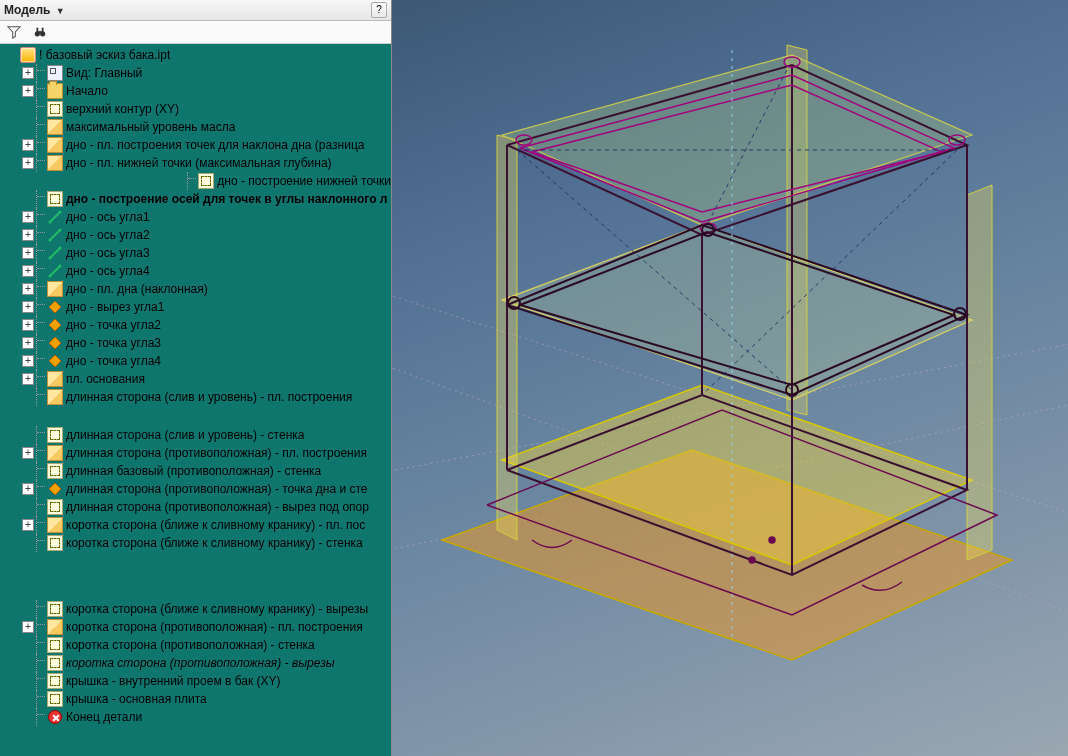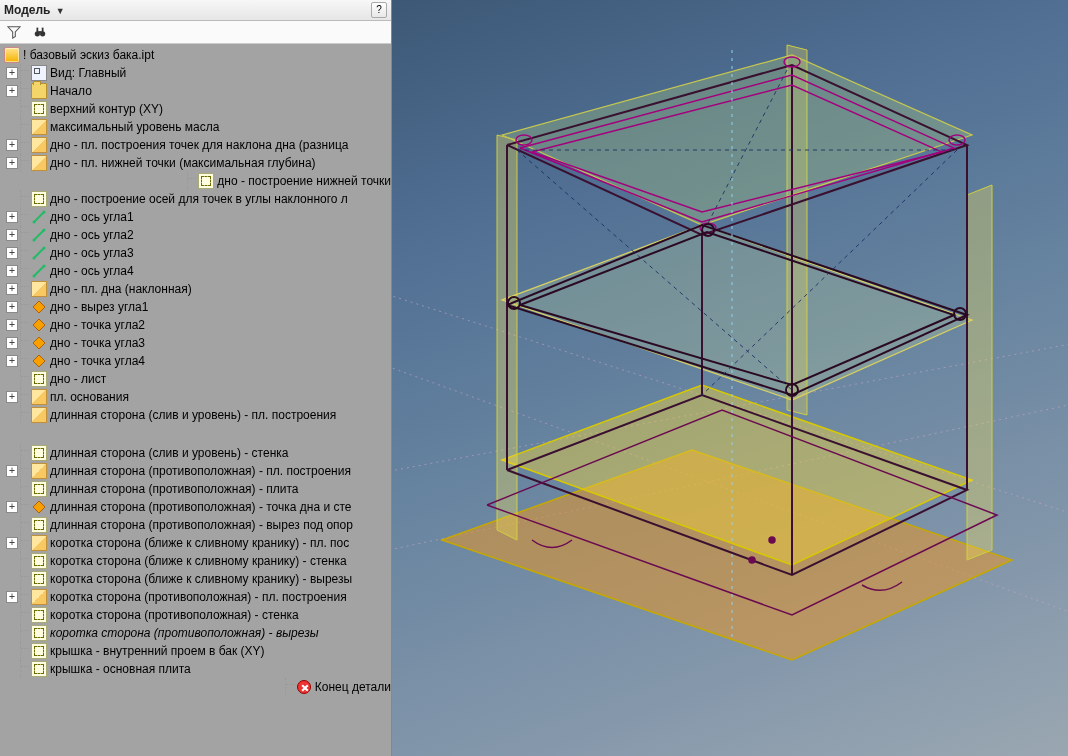--- a/index.html
+++ b/index.html
@@ -10,21 +10,21 @@
 .panel { width: 392px; height: 100%; background: #fdfdfd; border-right: 1px solid #888; display: flex; flex-direction: column; }
 .panel-header { background: linear-gradient(#f7f7f7,#e6e6e6); border-bottom: 1px solid #bbb; display: flex; align-items: center; padding: 2px 4px; gap: 4px; }
 .panel-header .title { flex: 1; font-weight: 600; color: #222; }
 .panel-header .dropdown-arrow { color: #333; font-size: 9px; padding-left: 2px; }
 .panel-header .help-btn { background: linear-gradient(#fff,#e8e8e8); border: 1px solid #aaa; border-radius: 2px; width: 16px; height: 16px; font-size: 10px; text-align: center; line-height: 14px; cursor: pointer; }
 
 .toolbar { display: flex; gap: 10px; padding: 3px 6px; border-bottom: 1px solid #ccc; background: #fafafa; align-items:center;}
 .toolbar .tb-icon { width: 16px; height: 16px; display:flex; align-items:center; justify-content:center; cursor:pointer;}
 .toolbar .funnel svg, .toolbar .binoc svg { width:14px; height:14px; }
 
-.tree { flex: 1; overflow: hidden; padding: 2px 0 2px 2px; background: #a3a3a3; }
+.tree { flex: 1; overflow: hidden; padding: 2px 0 2px 18px; background: #0f766e; }
 .tree-row { display: flex; align-items: center; height: 18px; white-space: nowrap; cursor: default; }
 .exp { width: 12px; height: 12px; border: 1px solid #8a8a8a; display: inline-flex; align-items:center; justify-content:center; margin-right: 2px; font-size: 10px; line-height: 10px; color:#444; background:#fff; cursor:pointer; font-family: monospace;}
 .exp.none { border: none; background: transparent; }
 .conn { display:inline-block; height:18px; border-left: 1px dotted #999; }
 .conn.tee::after { content:""; display:inline-block; width:8px; border-top:1px dotted #999; vertical-align: middle; position:relative; top:-1px;}
 .ticon { width:16px; height:16px; display:inline-flex; align-items:center; justify-content:center; margin-right: 3px; }
 .lbl { color:#000; }
 
 
 .ic-part { background: linear-gradient(#ffe38a,#f5b300); border:1px solid #c88; border-radius:2px; box-shadow: inset 0 0 0 1px rgba(255,255,255,.5);}
@@ -120,21 +120,21 @@
             <span class="conn tee" style="margin-right:2px;"></span>
             <span class="ticon ic-plane"></span>
             <span class="lbl">дно - пл. нижней точки (максимальная глубина)</span>
           </div>
           <div class="tree-row" style="padding-left: 4px; justify-content: flex-end;">
             <span class="exp none"></span>
             <span class="conn tee" style="margin-right:2px;"></span>
             <span class="ticon ic-sketch"></span>
             <span class="lbl">дно - построение нижней точки</span>
           </div>
-          <div class="tree-row" style="padding-left: 4px;">
+          <div class="tree-row" style="padding-left: 4px; font-weight: bold;">
             <span class="exp none"></span>
             <span class="conn tee" style="margin-right:2px;"></span>
             <span class="ticon ic-sketch"></span>
             <span class="lbl">дно - построение осей для точек в углы наклонного л</span>
           </div>
           <div class="tree-row" style="padding-left: 4px;">
             <span class="exp">+</span>
             <span class="conn tee" style="margin-right:2px;"></span>
             <span class="ticon ic-axis">
               <svg viewBox="0 0 14 14">
@@ -221,26 +221,20 @@
             <span class="exp">+</span>
             <span class="conn tee" style="margin-right:2px;"></span>
             <span class="ticon ic-point">
               <svg viewBox="0 0 14 14">
                 <polygon points="7,1 13,7 7,13 1,7" fill="#f7a000" stroke="#b06000"></polygon>
               </svg>
             </span>
             <span class="lbl">дно - точка угла4</span>
           </div>
           <div class="tree-row" style="padding-left: 4px;">
-            <span class="exp none"></span>
-            <span class="conn tee" style="margin-right:2px;"></span>
-            <span class="ticon ic-sketch"></span>
-            <span class="lbl">дно - лист</span>
-          </div>
-          <div class="tree-row" style="padding-left: 4px;">
             <span class="exp">+</span>
             <span class="conn tee" style="margin-right:2px;"></span>
             <span class="ticon ic-plane"></span>
             <span class="lbl">пл. основания</span>
           </div>
           <div class="tree-row" style="padding-left: 4px;">
             <span class="exp none"></span>
             <span class="conn tee" style="margin-right:2px;"></span>
             <span class="ticon ic-plane"></span>
             <span class="lbl">длинная сторона (слив и уровень) - пл. построения</span>
@@ -254,21 +248,21 @@
           <div class="tree-row" style="padding-left: 4px;">
             <span class="exp">+</span>
             <span class="conn tee" style="margin-right:2px;"></span>
             <span class="ticon ic-plane"></span>
             <span class="lbl">длинная сторона (противоположная) - пл. построения</span>
           </div>
           <div class="tree-row" style="padding-left: 4px;">
             <span class="exp none"></span>
             <span class="conn tee" style="margin-right:2px;"></span>
             <span class="ticon ic-sketch"></span>
-            <span class="lbl">длинная сторона (противоположная) - плита</span>
+            <span class="lbl">длинная базовый (противоположная) - стенка</span>
           </div>
           <div class="tree-row" style="padding-left: 4px;">
             <span class="exp">+</span>
             <span class="conn tee" style="margin-right:2px;"></span>
             <span class="ticon ic-point">
               <svg viewBox="0 0 14 14">
                 <polygon points="7,1 13,7 7,13 1,7" fill="#f7a000" stroke="#b06000"></polygon>
               </svg>
             </span>
             <span class="lbl">длинная сторона (противоположная) - точка дна и сте</span>
@@ -284,21 +278,21 @@
             <span class="conn tee" style="margin-right:2px;"></span>
             <span class="ticon ic-plane"></span>
             <span class="lbl">коротка сторона (ближе к сливному кранику) - пл. пос</span>
           </div>
           <div class="tree-row" style="padding-left: 4px;">
             <span class="exp none"></span>
             <span class="conn tee" style="margin-right:2px;"></span>
             <span class="ticon ic-sketch"></span>
             <span class="lbl">коротка сторона (ближе к сливному кранику) - стенка</span>
           </div>
-          <div class="tree-row" style="padding-left: 4px;">
+          <div class="tree-row" style="padding-left: 4px; margin-top: 48px;">
             <span class="exp none"></span>
             <span class="conn tee" style="margin-right:2px;"></span>
             <span class="ticon ic-sketch"></span>
             <span class="lbl">коротка сторона (ближе к сливному кранику) - вырезы</span>
           </div>
           <div class="tree-row" style="padding-left: 4px;">
             <span class="exp">+</span>
             <span class="conn tee" style="margin-right:2px;"></span>
             <span class="ticon ic-plane"></span>
             <span class="lbl">коротка сторона (противоположная) - пл. построения</span>
@@ -320,21 +314,21 @@
             <span class="conn tee" style="margin-right:2px;"></span>
             <span class="ticon ic-sketch"></span>
             <span class="lbl">крышка - внутренний проем в бак (XY)</span>
           </div>
           <div class="tree-row" style="padding-left: 4px;">
             <span class="exp none"></span>
             <span class="conn tee" style="margin-right:2px;"></span>
             <span class="ticon ic-sketch"></span>
             <span class="lbl">крышка - основная плита</span>
           </div>
-          <div class="tree-row" style="padding-left: 4px; justify-content: flex-end;">
+          <div class="tree-row" style="padding-left: 4px;">
             <span class="exp none"></span>
             <span class="conn tee" style="margin-right:2px;"></span>
             <span class="ticon">
               <span class="ic-end"></span>
             </span>
             <span class="lbl">Конец детали</span>
           </div>
         </div>
     </div>
   </div>

